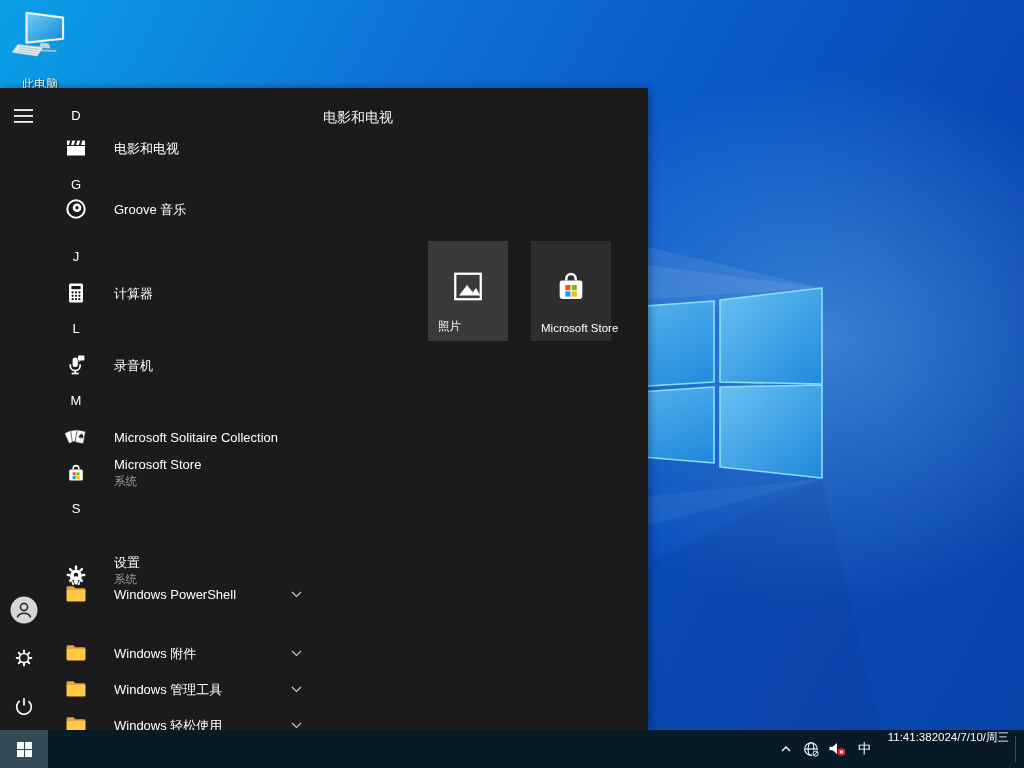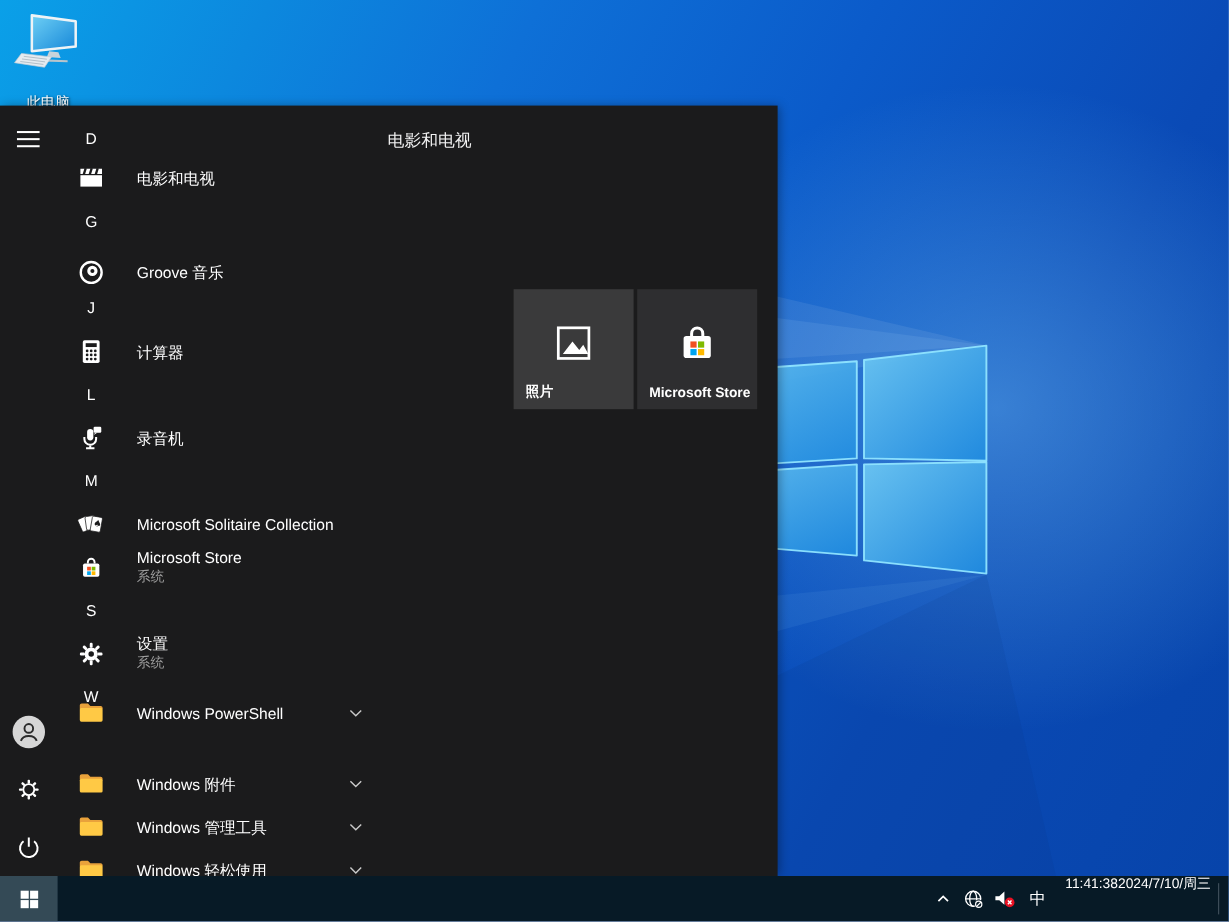--- a/index.html
+++ b/index.html
@@ -37,21 +37,21 @@
   .al-icon { width:24px; height:24px; margin-left:16px; flex:0 0 auto; display:flex;
     align-items:center; justify-content:center; }
   .al-text { margin-left:26px; display:flex; flex-direction:column; line-height:15px; min-width:0; flex:1; }
   .al-label { color:#fff; font-size:13px; white-space:nowrap; }
   .al-sub { color:#9d9d9d; font-size:11.5px; margin-top:2px; }
   .al-chev { flex:0 0 auto; margin-right:10px; margin-left:auto; display:flex; }
 
   .tiles { position:absolute; left:0; top:0; width:648px; height:100%; }
   .tile-group-header { position:absolute; left:323px; top:20px; color:#f2f2f2; font-size:14px;
     line-height:18px; cursor:pointer; }
-  .tile { position:absolute; width:100px; height:100px; cursor:pointer;font-weight:bold; }
+  .tile { position:absolute; width:80px; height:100px; cursor:pointer; }
   .tile-photos { left:428px; top:153px; background:#3a3a3b; }
   .tile-store  { left:531px; top:153px; background:#2e2e30; }
   .tile-icon { position:absolute; left:50%; top:49%; transform:translate(-50%,-54%); }
   .tile-label { position:absolute; left:10px; bottom:7px; color:#fff; font-size:11.5px; white-space:nowrap; }
 
   
   .taskbar { position:absolute; left:0; top:730px; width:1024px; height:38px; background:#071a26;
     display:flex; align-items:stretch; }
   .taskbar button { background:none; border:none; color:#fff; cursor:pointer; }
   .start-btn { width:48px; background:#344a56 !important; display:flex; align-items:center; justify-content:center; }
@@ -175,21 +175,21 @@
               <rect x="3" y="10" width="18" height="9.5" fill="#fff"></rect>
             </svg>
           </span>
           <span class="al-text">
             <span class="al-label">电影和电视</span>
           </span>
         </div>
         <div class="al-row al-section" style="top: 81px;">
           <span>G</span>
         </div>
-        <div class="al-row al-item" style="top: 121px;">
+        <div class="al-row al-item" style="top: 103px;">
           <span class="al-icon">
             <svg viewBox="0 0 24 24" width="24" height="24" fill="none" stroke="#fff">
               <circle cx="12" cy="12" r="8.7" stroke-width="2"></circle>
               <circle cx="13" cy="10.8" r="3" stroke-width="2.6"></circle>
             </svg>
           </span>
           <span class="al-text">
             <span class="al-label">Groove 音乐</span>
           </span>
         </div>
@@ -266,21 +266,21 @@
             </svg>
           </span>
           <span class="al-text">
             <span class="al-label">Microsoft Store</span>
             <span class="al-sub">系统</span>
           </span>
         </div>
         <div class="al-row al-section" style="top: 405px;">
           <span>S</span>
         </div>
-        <div class="al-row al-item two" style="top: 435px;">
+        <div class="al-row al-item two" style="top: 455px; align-items: flex-end;">
           <span class="al-icon">
             <svg viewBox="0 0 24 24" width="24" height="24">
               <g fill="#fff">
                 <rect x="10.8" y="2.6" width="2.4" height="4.2" rx="1"></rect>
                 <rect x="10.8" y="2.6" width="2.4" height="4.2" rx="1" transform="rotate(45 12 12)"></rect>
                 <rect x="10.8" y="2.6" width="2.4" height="4.2" rx="1" transform="rotate(90 12 12)"></rect>
                 <rect x="10.8" y="2.6" width="2.4" height="4.2" rx="1" transform="rotate(135 12 12)"></rect>
                 <rect x="10.8" y="2.6" width="2.4" height="4.2" rx="1" transform="rotate(180 12 12)"></rect>
                 <rect x="10.8" y="2.6" width="2.4" height="4.2" rx="1" transform="rotate(225 12 12)"></rect>
                 <rect x="10.8" y="2.6" width="2.4" height="4.2" rx="1" transform="rotate(270 12 12)"></rect>

